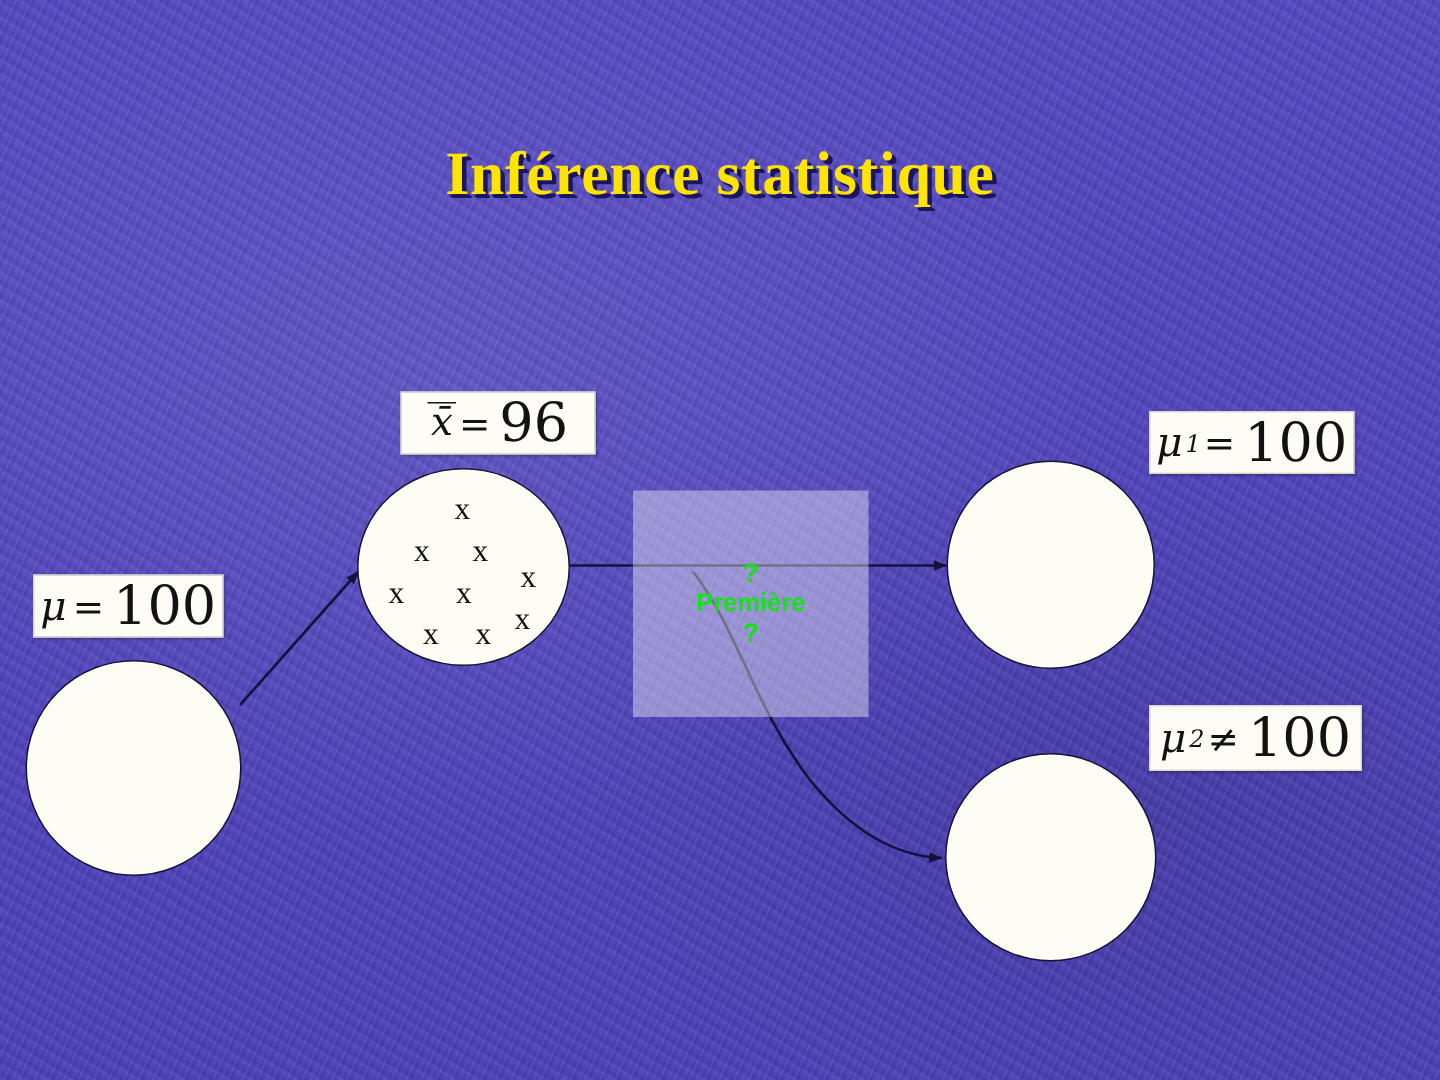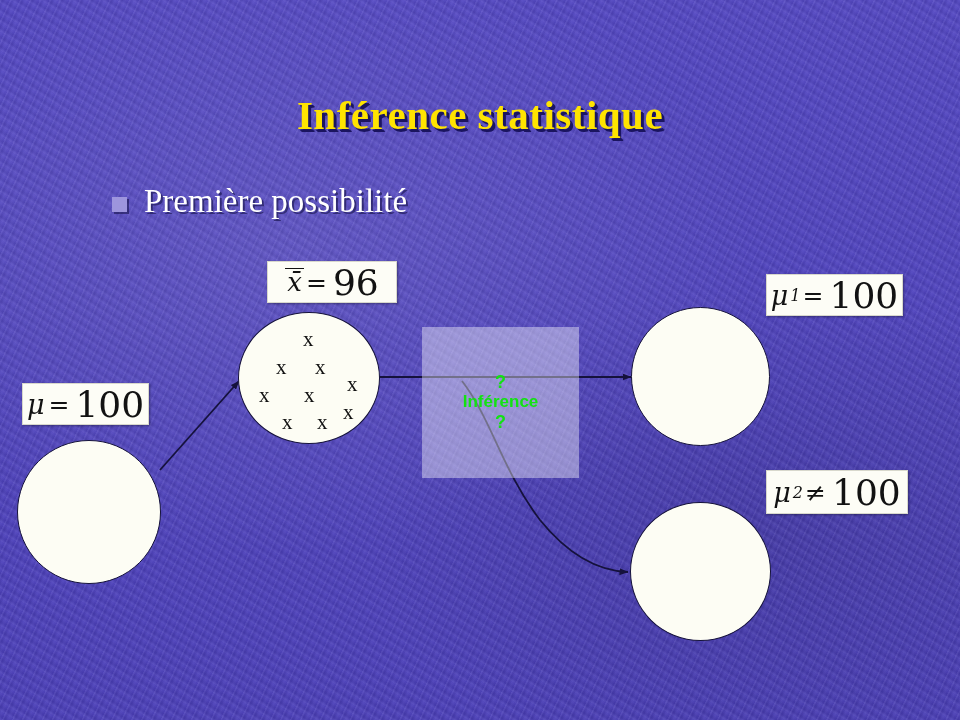--- a/index.html
+++ b/index.html
@@ -189,24 +189,20 @@
     pointer-events: none;
   }
 </style>
 </head>
 <body>
 
 <div id="slide">
 
   <div id="title">Inférence statistique</div>
 
-  <div id="bullet-row">
-    <div class="bullet-marker"></div>
-    <div id="bullet-text">Première possibilité</div>
-  </div>
 
   <svg id="arrows" viewBox="0 0 960 720" width="960" height="720">
     <defs>
       <marker id="ah" markerWidth="9" markerHeight="7" refX="8.5" refY="3.5" orient="auto" markerUnits="userSpaceOnUse">
         <polygon points="0,0 9,3.5 0,7" fill="#15123c"></polygon>
       </marker>
     </defs>
 
     <line x1="160" y1="470" x2="239" y2="381" stroke="#15123c" stroke-width="1.8" marker-end="url(#ah)"></line>
 
@@ -228,21 +224,21 @@
     <span class="xmark" style="left:43px; top:99px;">x</span>
     <span class="xmark" style="left:78px; top:99px;">x</span>
   </div>
 
   <div class="circle" id="circle-h1"></div>
   <div class="circle" id="circle-h2"></div>
 
   <div id="inference-panel"></div>
   <div id="inference-label">
     <span class="q">?</span>
-    <span>Inférence</span>
+    <span>Première</span>
     <span class="q">?</span>
   </div>
 
   <div class="formula-box" id="box-mu">
     <span class="mu">μ</span>
     <span class="op">=</span>
     <span class="num">100</span>
   </div>
 
   <div class="formula-box" id="box-xbar">

